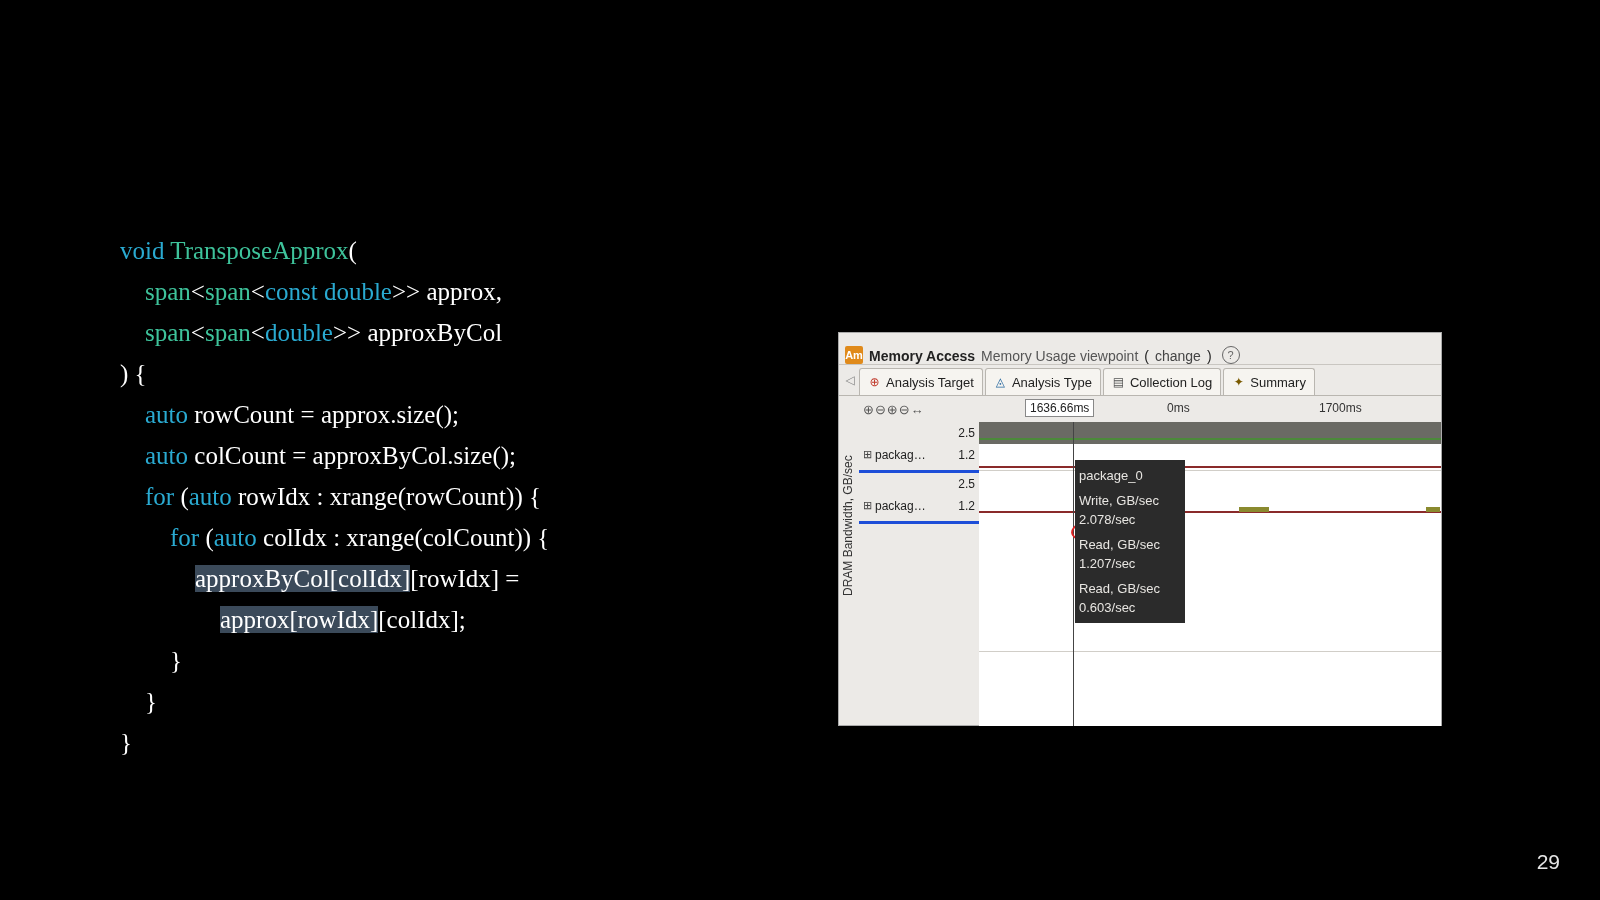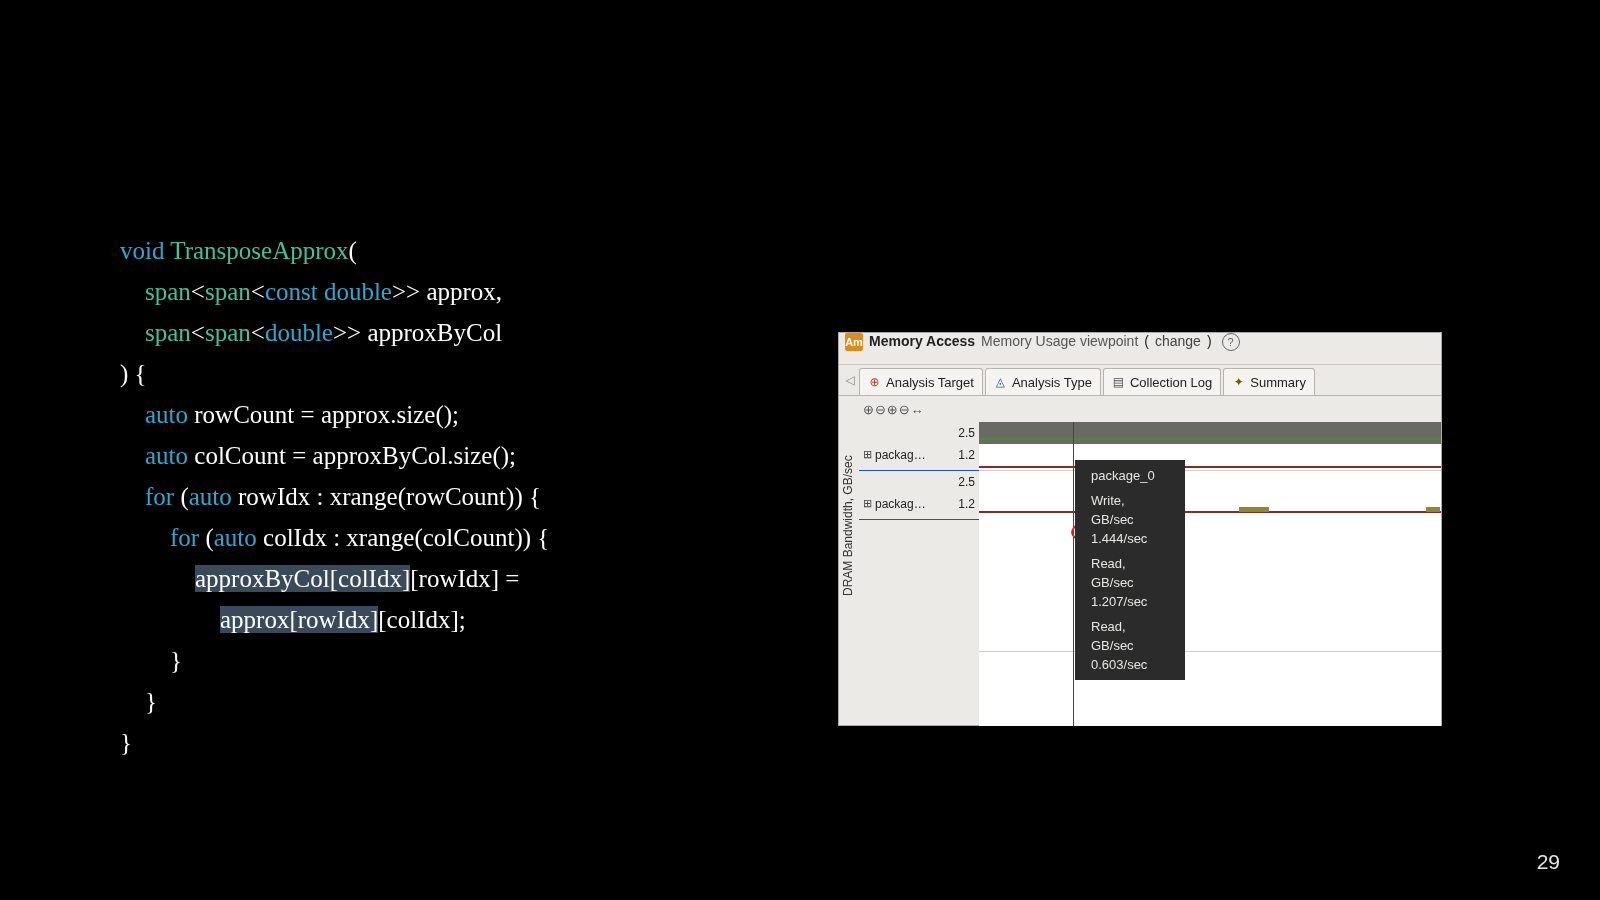--- a/index.html
+++ b/index.html
@@ -3,51 +3,51 @@
 <meta charset="utf-8">
 <style>
   html,body{margin:0;padding:0;background:#000;width:1600px;height:900px;overflow:hidden;font-family:"Segoe UI",Arial,sans-serif;color:#fff}
   .slide{position:relative;width:1600px;height:900px}
   .title{position:absolute;left:120px;top:76px;font-size:58px;font-weight:300}
   .code{position:absolute;left:120px;top:230px;font-family:Liberation Serif, serif;font-size:25px;line-height:41px;white-space:pre}
   .kw{color:#2aaad1}
   .ty{color:#3ec39b}
   .hl{background:#3b4a5a}
   .profiler{position:absolute;left:838px;top:332px;width:602px;height:392px;background:#eceae7;border:1px solid #aaa;color:#222;font-family:Verdana,Tahoma,sans-serif;font-size:14px}
-  .pf-titlebar{background:#eceae7;height:32px;border-bottom:1px solid #c9c6c1;display:flex;align-items:flex-start;padding:0 6px;box-sizing:border-box;gap:6px}
+  .pf-titlebar{background:#eceae7;height:32px;border-bottom:1px solid #c9c6c1;display:flex;align-items:flex-end;padding:0 6px;box-sizing:border-box;gap:6px}
   .pf-iconbox{width:18px;height:18px;background:#e08a1a;border-radius:2px;font-size:11px;color:#fff;display:flex;align-items:center;justify-content:center;font-weight:bold}
   .pf-title-strong{font-weight:bold}
   .pf-title-sub{color:#555}
   .pf-change{color:#444;cursor:pointer}
   .pf-help{width:16px;height:16px;border:1.5px solid #666;border-radius:50%;display:flex;align-items:center;justify-content:center;font-size:11px;color:#666;margin-left:4px}
   .pf-tabs{height:30px;border-bottom:1px solid #b9b6b0;display:flex;align-items:stretch;padding:0 4px;background:#eceae7;gap:2px}
   .pf-chevron{width:14px;display:flex;align-items:center;justify-content:center;color:#888;font-size:12px}
   .pf-tab{display:flex;align-items:center;gap:5px;padding:0 8px;border:1px solid #b9b6b0;border-bottom:none;background:#f6f4f0;border-radius:3px 3px 0 0;font-size:13px;margin-top:3px}
   .pf-tab-icon{width:13px;height:13px;display:flex;align-items:center;justify-content:center;font-size:12px}
   .pf-body{position:relative;height:330px}
   .pf-zoombar{position:absolute;left:24px;top:6px;font-family:sans-serif;color:#555;font-size:13px;letter-spacing:1px}
   .pf-timehdr{position:absolute;left:140px;right:0;top:0;height:26px;border-bottom:1px solid #b5b2ac;display:flex;align-items:center}
   .pf-timebox{position:absolute;left:46px;top:3px;border:1px solid #888;background:#fff;padding:1px 4px;font-size:12px}
   .pf-tick0{position:absolute;left:188px;top:5px;font-size:12px;color:#333}
   .pf-tick1{position:absolute;left:340px;top:5px;font-size:12px;color:#333}
   .pf-axis-label{position:absolute;left:2px;top:200px;transform:rotate(-90deg);transform-origin:left top;font-size:12px;color:#333;white-space:nowrap}
   .pf-leftcol{position:absolute;left:20px;top:26px;width:120px;bottom:0;border-right:1px solid #b5b2ac}
-  .pf-rowlabel{position:relative;height:48px;border-bottom:1px solid #1d4ed8;font-size:12px;color:#222}
+  .pf-rowlabel{position:relative;height:48px;border-bottom:3px solid #1d4ed8;font-size:12px;color:#222}
   .pf-rowlabel .exp{position:absolute;left:4px;top:26px;font-size:11px;color:#444}
   .pf-rowlabel .nm{position:absolute;left:16px;top:26px}
   .pf-rowlabel .v0{position:absolute;right:4px;top:4px}
   .pf-rowlabel .v1{position:absolute;right:4px;top:26px}
   .pf-chartarea{position:absolute;left:140px;top:26px;right:0;bottom:0;background:#fff}
   .pf-row{position:relative;height:48px;border-bottom:1px solid #d1cec8}
   .band-dark{position:absolute;left:0;right:0;height:12px;background:#5a5a56}
   .band-green{position:absolute;left:0;right:0;height:2px;background:#4b8a3a}
   .band-red{position:absolute;left:0;right:0;height:2px;background:#8a2a2a}
   .band-olive{position:absolute;height:5px;background:#8a8a2f}
   .pf-cursor{position:absolute;top:0;bottom:0;left:94px;width:1px;background:#444}
-  .pf-tooltip{position:absolute;left:96px;top:38px;width:110px;background:#2b2b2b;color:#e8e6e2;font-size:13px;line-height:19px;padding:6px 16px;box-sizing:border-box}
+  .pf-tooltip{position:absolute;left:96px;top:38px;width:110px;background:#2b2b2b;color:#e8e6e2;font-size:13px;line-height:19px;padding:6px 4px;box-sizing:border-box}
   .pf-circle{position:absolute;left:92px;top:94px;width:72px;height:24px;border:2.5px solid #d22;border-radius:50%/60%;transform:rotate(-4deg)}
   .slidenum{position:absolute;right:40px;bottom:26px;font-size:21px;color:#e6e6e6}
 </style>
 </head>
 <body>
 
 <div class="slide">
 
 
   <div class="code"><span class="kw">void</span> <span class="ty">TransposeApprox</span>(
@@ -90,20 +90,25 @@
         </div>
       <div class="pf-tab">
           <span class="pf-tab-icon" style="color:#7a5a00">✦</span>
           <span>Summary</span>
         </div>
     </div>
     <div class="pf-body">
       <div class="pf-zoombar">⊕⊖⊕⊖↔</div>
       <div class="pf-axis-label">DRAM Bandwidth, GB/sec</div>
 
+      <div class="pf-timehdr">
+        <div class="pf-timebox">1636.66ms</div>
+        <span class="pf-tick0">0ms</span>
+        <span class="pf-tick1">1700ms</span>
+      </div>
 
       <div class="pf-leftcol">
         <div class="pf-rowlabel">
           <span class="v0">2.5</span>
           <span class="exp">⊞</span>
           <span class="nm">packag…</span>
           <span class="v1">1.2</span>
         </div>
         <div class="pf-rowlabel">
           <span class="v0">2.5</span>
@@ -124,21 +129,21 @@
           <div class="band-red" style="top:40px"></div>
           <div class="band-olive" style="top:36px;left:260px;width:30px"></div>
           <div class="band-olive" style="top:36px;left:447px;width:14px"></div>
         </div>
         <div class="pf-cursor"></div>
         <div class="pf-circle"></div>
         <div class="pf-tooltip">
           <div>package_0</div>
           <div style="height:6px"></div>
           <div>Write, GB/sec</div>
-          <div>1.444/sec</div>
+          <div>2.078/sec</div>
           <div style="height:6px"></div>
           <div>Read, GB/sec</div>
           <div>1.207/sec</div>
           <div style="height:6px"></div>
           <div>Read, GB/sec</div>
           <div>0.603/sec</div>
         </div>
       </div>
     </div>
   </div>

